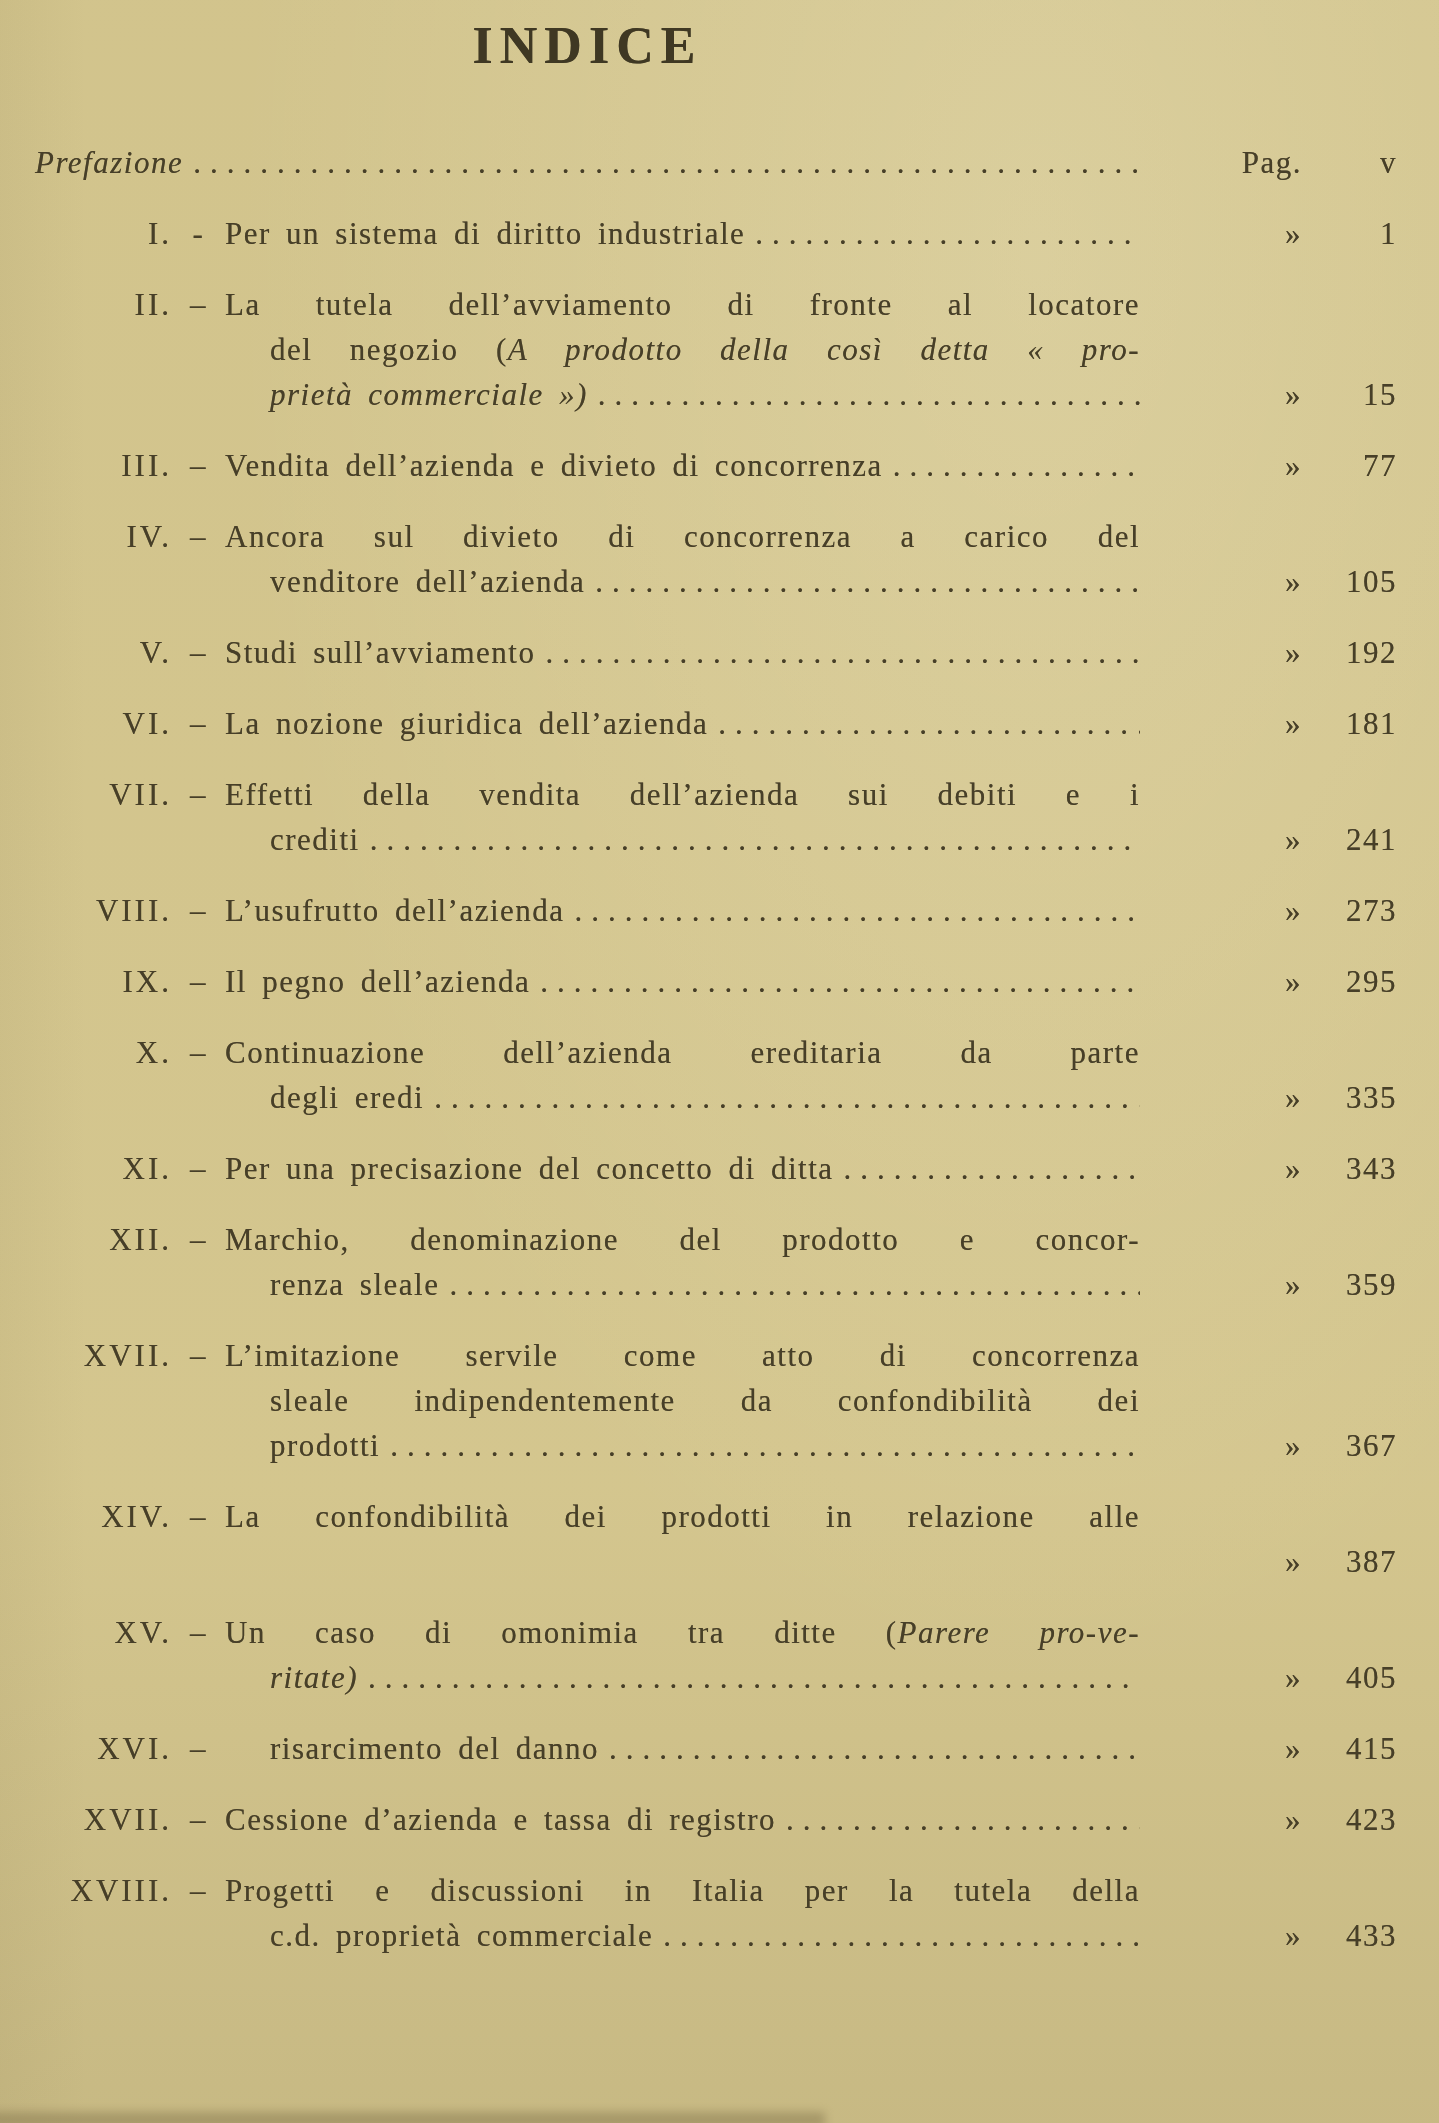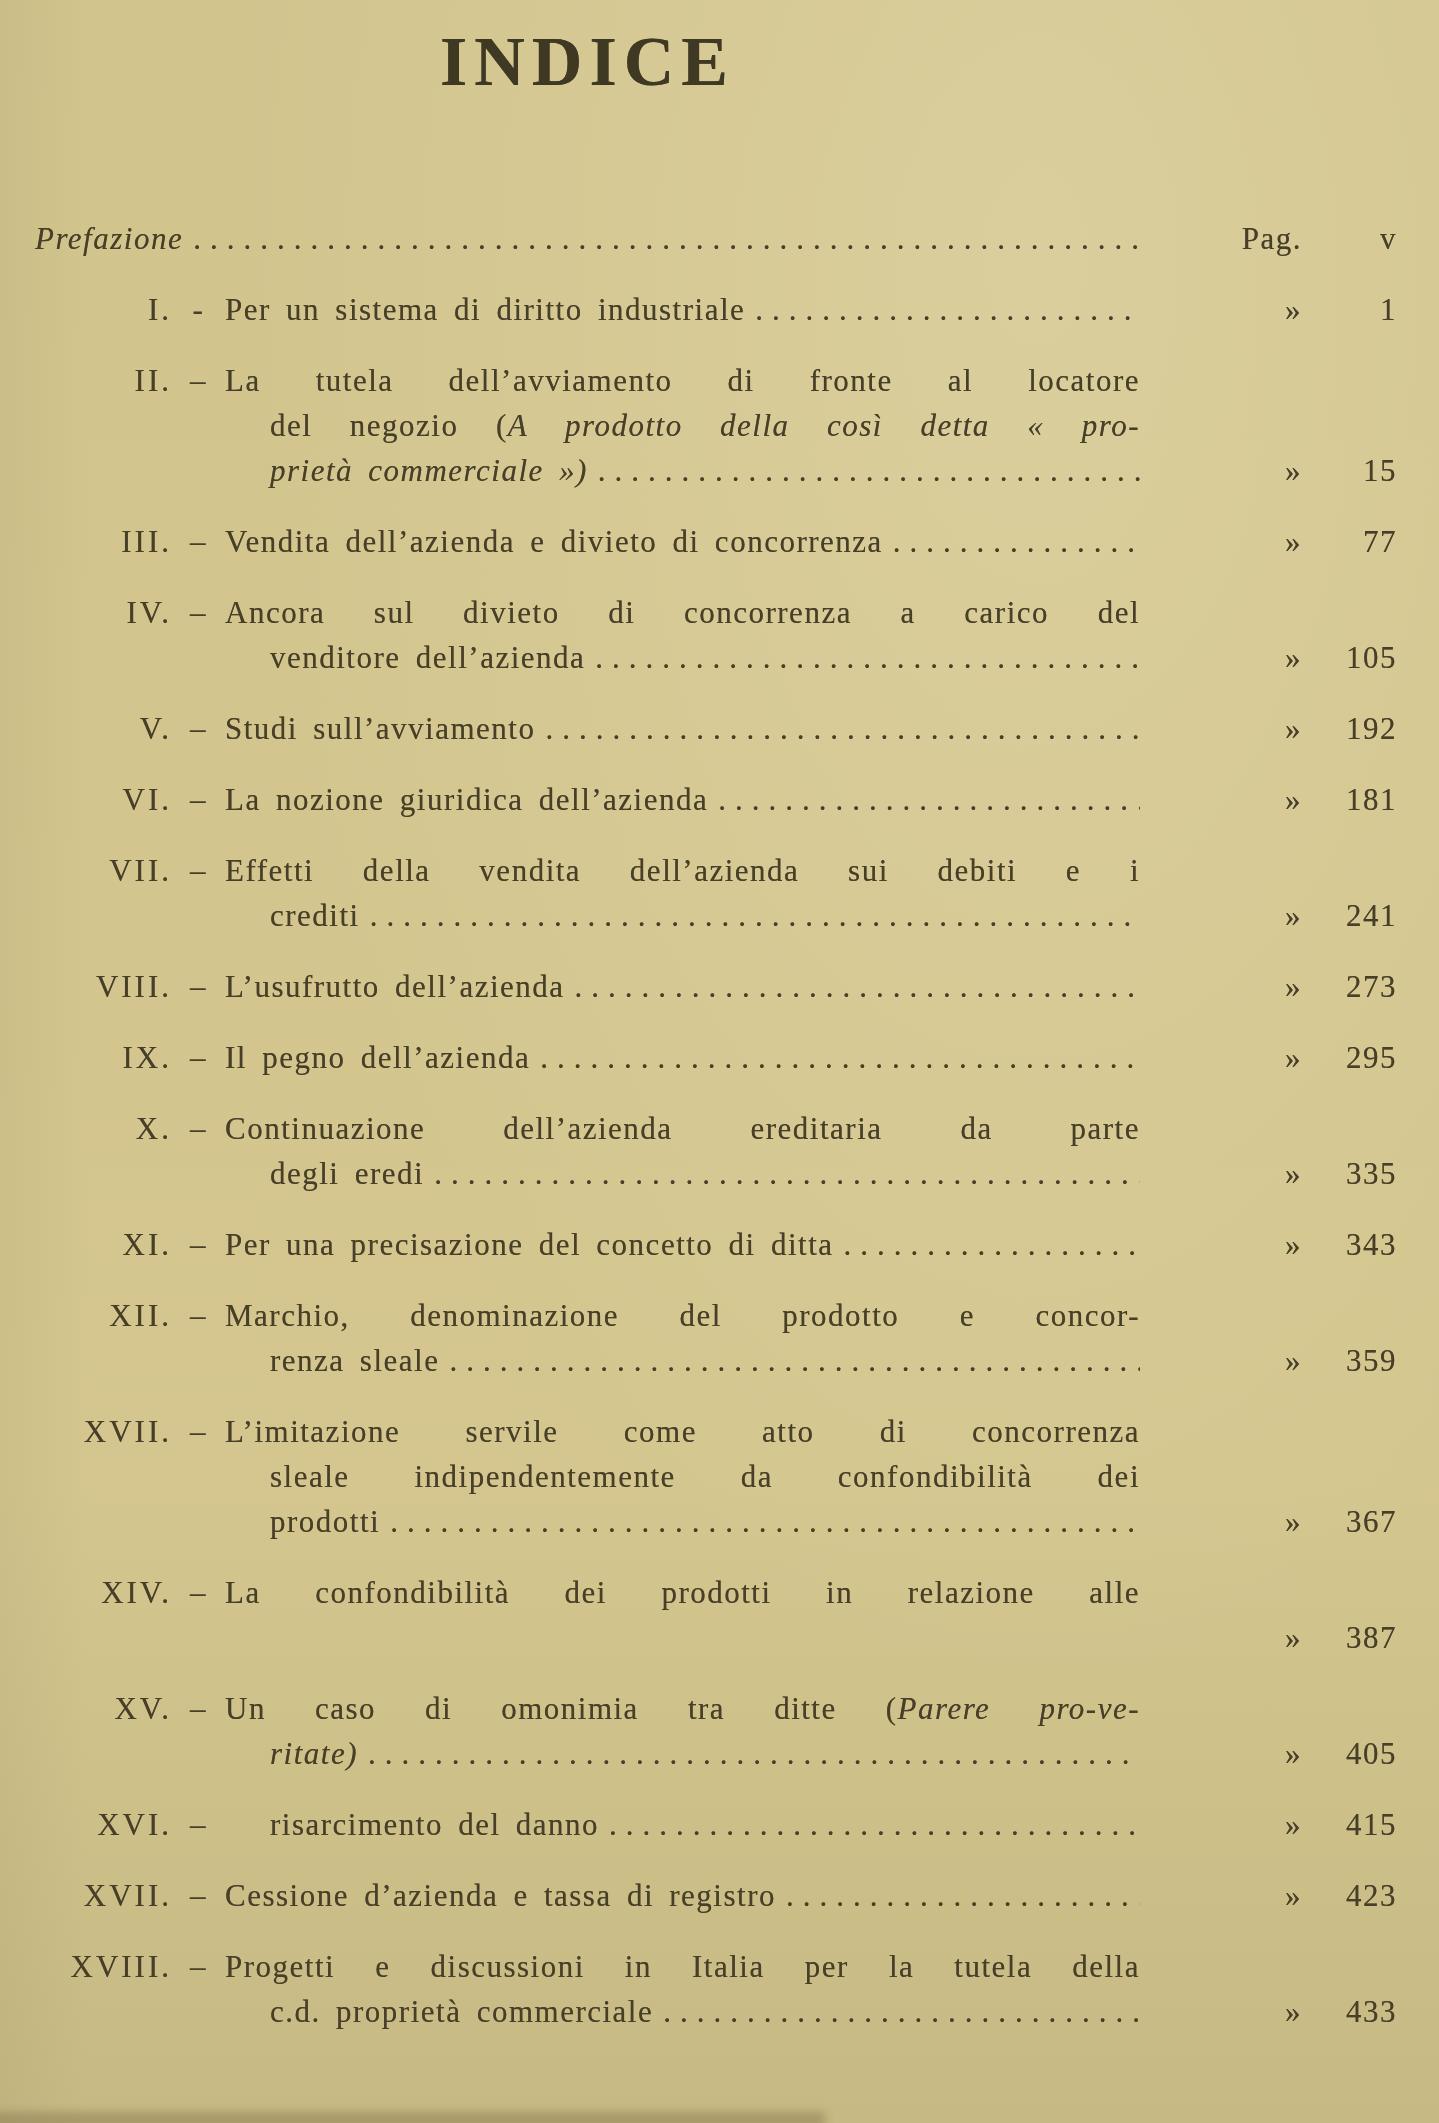--- a/index.html
+++ b/index.html
@@ -18,27 +18,27 @@
       linear-gradient(to bottom, rgba(110,95,55,0.04) 0%, rgba(110,95,55,0.02) 70%, rgba(110,95,55,0.14) 100%),
       linear-gradient(to right, rgba(110,95,55,0.07) 0%, rgba(110,95,55,0) 6%);
   }
   .edge-shadow{
     position:absolute;left:-10px;bottom:-5px;width:58%;height:16px;
     background:#7e7048;opacity:.45;filter:blur(5px);
   }
   .content{position:relative;padding:0 42px 0 35px;}
   .title-wrap{width:1105px;margin-top:16px;text-align:center;}
   .title{
-    margin:16px;display:inline-block;
-    font-size:70px;font-weight:bold;line-height:60px;
+    margin:0;display:inline-block;
+    font-size:52px;font-weight:bold;line-height:60px;
     letter-spacing:7px;
     color:#3f3823;
     text-shadow:0 0 0.6px rgba(63,56,35,0.7);
   }
-  .toc{margin-top:108px;}
+  .toc{margin-top:64px;}
   .entry{
     display:grid;
     grid-template-columns:137px 53px 1fr;
     margin-top:26px;
     font-size:31px;line-height:45px;
     letter-spacing:1.5px;word-spacing:6px;
     text-shadow:0 0 0.5px rgba(71,63,40,0.65);
   }
   .entry.preface{display:block;margin-top:0;}
   .numeral{text-align:right;letter-spacing:3px;white-space:nowrap;}

